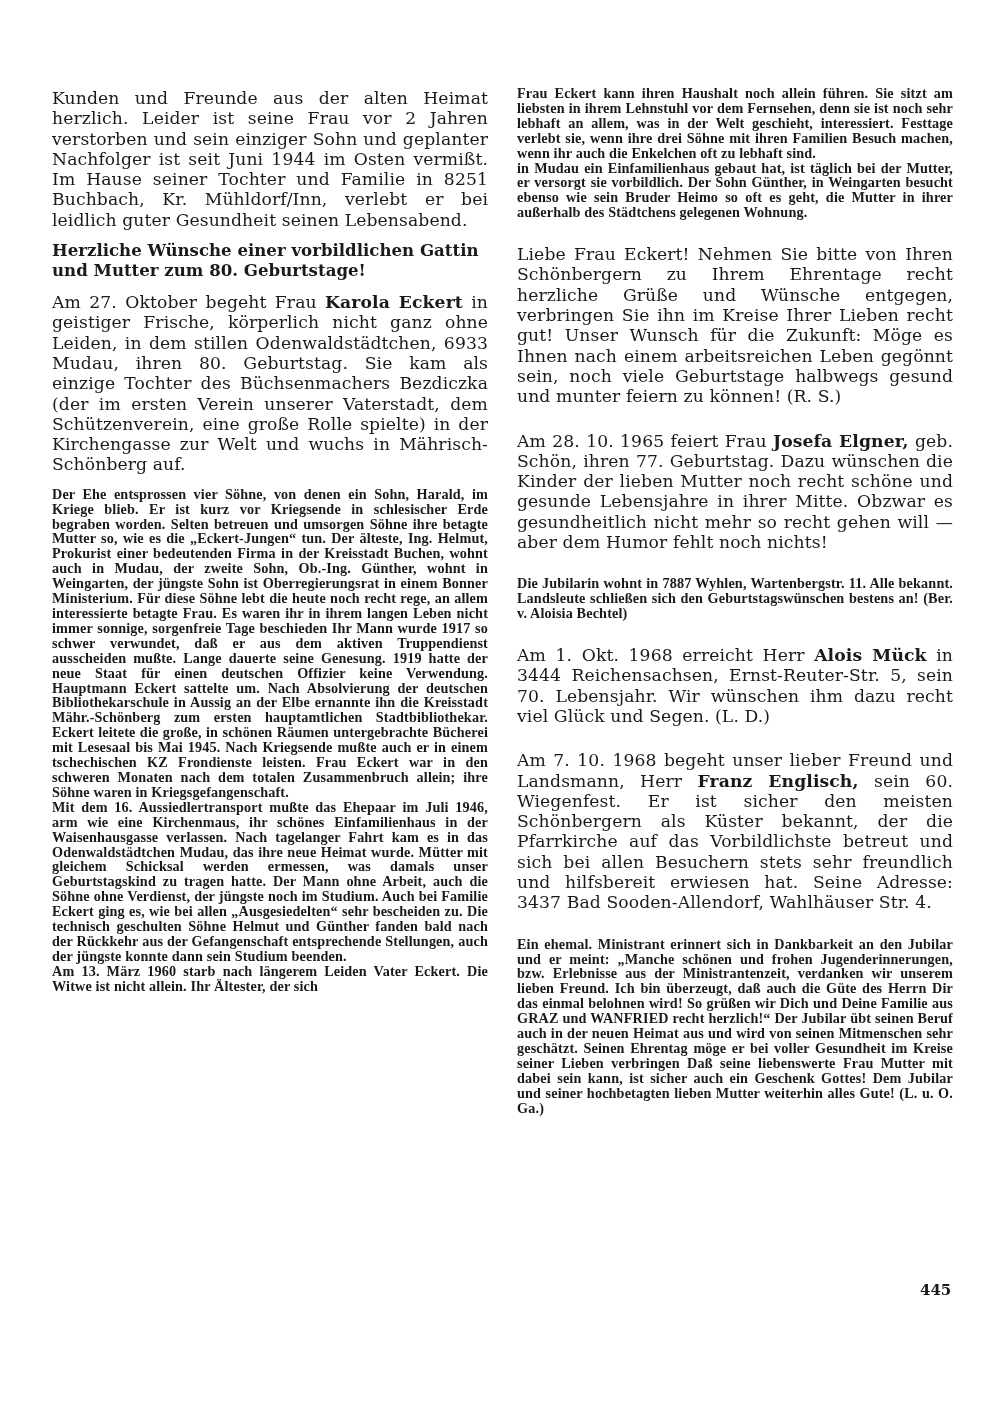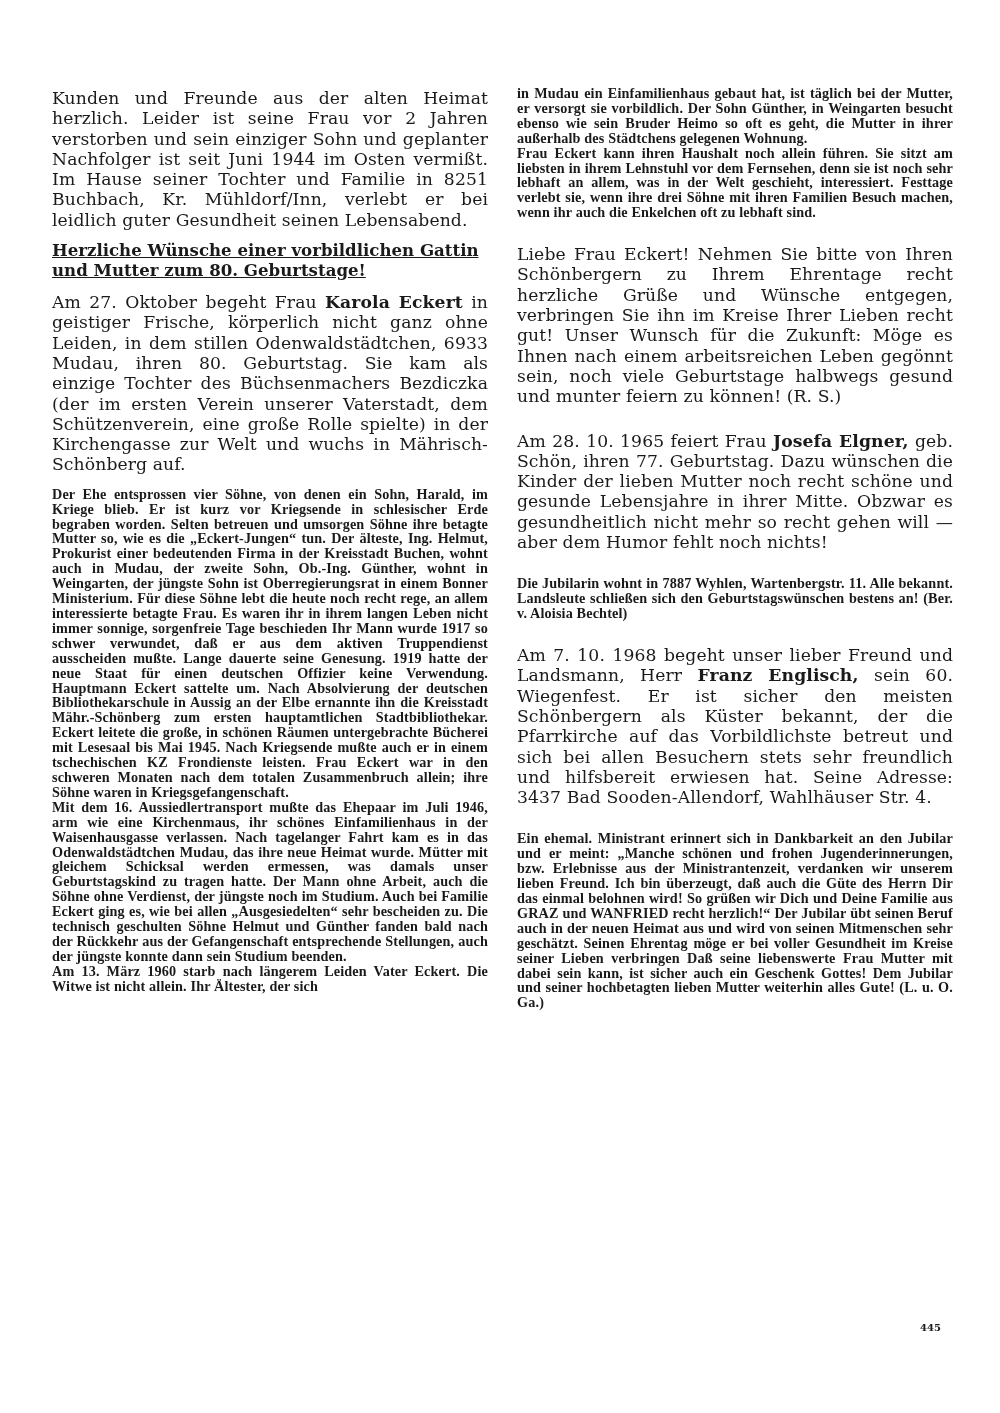--- a/index.html
+++ b/index.html
@@ -28,25 +28,25 @@
     }
     .heading {
       font-family: "DejaVu Serif", serif;
       font-weight: bold;
       font-size: 16.6px;
       line-height: 20px;
       margin: 0;
     }
     .gap-s { margin-top: 12px; }
     .gap-m { margin-top: 24px; }
-    .gap-l { margin-top: 10px; text-decoration: underline; }
+    .gap-l { margin-top: 10px; }
     b { font-weight: bold; }
     .pagenum {
       position: absolute; left: 920px; top: 1281px;
-      font-family: "DejaVu Serif", serif; font-weight: bold; font-size: 10px; margin-top: 41px;
+      font-family: "DejaVu Serif", serif; font-weight: bold; font-size: 15px;
     }
   </style>
 </head>
 <body>
 
 <div class="page">
 
   <div class="col col-left">
     <p class="big">Kunden und Freunde aus der alten Heimat herzlich. Leider ist seine Frau vor 2 Jahren verstorben und sein einziger Sohn und geplanter Nachfolger ist seit Juni 1944 im Osten vermißt. Im Hause seiner Tochter und Familie in 8251 Buchbach, Kr. Mühldorf/Inn, verlebt er bei leidlich guter Gesundheit seinen Lebensabend.</p>
 
@@ -56,31 +56,32 @@
 
 
     <p class="small gap-s">Der Ehe entsprossen vier Söhne, von denen ein Sohn, Harald, im Kriege blieb. Er ist kurz vor Kriegsende in schlesischer Erde begraben worden. Selten betreuen und umsorgen Söhne ihre betagte Mutter so, wie es die „Eckert-Jungen“ tun. Der älteste, Ing. Helmut, Prokurist einer bedeutenden Firma in der Kreisstadt Buchen, wohnt auch in Mudau, der zweite Sohn, Ob.-Ing. Günther, wohnt in Weingarten, der jüngste Sohn ist Oberregierungsrat in einem Bonner Ministerium. Für diese Söhne lebt die heute noch recht rege, an allem interessierte betagte Frau. Es waren ihr in ihrem langen Leben nicht immer sonnige, sorgenfreie Tage beschieden Ihr Mann wurde 1917 so schwer verwundet, daß er aus dem aktiven Truppendienst ausscheiden mußte. Lange dauerte seine Genesung. 1919 hatte der neue Staat für einen deutschen Offizier keine Verwendung. Hauptmann Eckert sattelte um. Nach Absolvierung der deutschen Bibliothekarschule in Aussig an der Elbe ernannte ihn die Kreisstadt Mähr.-Schönberg zum ersten hauptamtlichen Stadtbibliothekar. Eckert leitete die große, in schönen Räumen untergebrachte Bücherei mit Lesesaal bis Mai 1945. Nach Kriegsende mußte auch er in einem tschechischen KZ Frondienste leisten. Frau Eckert war in den schweren Monaten nach dem totalen Zusammenbruch allein; ihre Söhne waren in Kriegsgefangenschaft.</p>
 
     <p class="small">Mit dem 16. Aussiedlertransport mußte das Ehepaar im Juli 1946, arm wie eine Kirchenmaus, ihr schönes Einfamilienhaus in der Waisenhausgasse verlassen. Nach tagelanger Fahrt kam es in das Odenwaldstädtchen Mudau, das ihre neue Heimat wurde. Mütter mit gleichem Schicksal werden ermessen, was damals unser Geburtstagskind zu tragen hatte. Der Mann ohne Arbeit, auch die Söhne ohne Verdienst, der jüngste noch im Studium. Auch bei Familie Eckert ging es, wie bei allen „Ausgesiedelten“ sehr bescheiden zu. Die technisch geschulten Söhne Helmut und Günther fanden bald nach der Rückkehr aus der Gefangenschaft entsprechende Stellungen, auch der jüngste konnte dann sein Studium beenden.</p>
 
     <p class="small">Am 13. März 1960 starb nach längerem Leiden Vater Eckert. Die Witwe ist nicht allein. Ihr Ältester, der sich</p>
   </div>
 
   <div class="col col-right">
+    <p class="small">Frau Eckert kann ihren Haushalt noch allein führen. Sie sitzt am liebsten in ihrem Lehnstuhl vor dem Fernsehen, denn sie ist noch sehr lebhaft an allem, was in der Welt geschieht, interessiert. Festtage verlebt sie, wenn ihre drei Söhne mit ihren Familien Besuch machen, wenn ihr auch die Enkelchen oft zu lebhaft sind.</p>
+
     <p class="small">in Mudau ein Einfamilienhaus gebaut hat, ist täglich bei der Mutter, er versorgt sie vorbildlich. Der Sohn Günther, in Weingarten besucht ebenso wie sein Bruder Heimo so oft es geht, die Mutter in ihrer außerhalb des Städtchens gelegenen Wohnung.</p>
-
-    <p class="small">Frau Eckert kann ihren Haushalt noch allein führen. Sie sitzt am liebsten in ihrem Lehnstuhl vor dem Fernsehen, denn sie ist noch sehr lebhaft an allem, was in der Welt geschieht, interessiert. Festtage verlebt sie, wenn ihre drei Söhne mit ihren Familien Besuch machen, wenn ihr auch die Enkelchen oft zu lebhaft sind.</p>
 
     <p class="big gap-m">Liebe Frau Eckert! Nehmen Sie bitte von Ihren Schönbergern zu Ihrem Ehrentage recht herzliche Grüße und Wünsche entgegen, verbringen Sie ihn im Kreise Ihrer Lieben recht gut! Unser Wunsch für die Zukunft: Möge es Ihnen nach einem arbeitsreichen Leben gegönnt sein, noch viele Geburtstage halbwegs gesund und munter feiern zu können! (R. S.)</p>
 
 
     <p class="big gap-m"><span>Am 28. 10. 1965 feiert Frau </span><b>Josefa Elgner,</b><span> geb. Schön, ihren 77. Geburtstag. Dazu wünschen die Kinder der lieben Mutter noch recht schöne und gesunde Lebensjahre in ihrer Mitte. Obzwar es gesundheitlich nicht mehr so recht gehen will — aber dem Humor fehlt noch nichts!</span></p>
 
     <p class="small gap-m">Die Jubilarin wohnt in 7887 Wyhlen, Wartenbergstr. 11. Alle bekannt. Landsleute schließen sich den Geburtstagswünschen bestens an! (Ber. v. Aloisia Bechtel)</p>
 
+    <p class="big gap-m"><span>Am 1. Okt. 1968 erreicht Herr </span><b>Alois Mück</b><span> in 3444 Reichensachsen, Ernst-Reuter-Str. 5, sein 70. Lebensjahr. Wir wünschen ihm dazu recht viel Glück und Segen. (L. D.)</span></p>
 
     <p class="big gap-m"><span>Am 7. 10. 1968 begeht unser lieber Freund und Landsmann, Herr </span><b>Franz Englisch,</b><span> sein 60. Wiegenfest. Er ist sicher den meisten Schönbergern als Küster bekannt, der die Pfarrkirche auf das Vorbildlichste betreut und sich bei allen Besuchern stets sehr freundlich und hilfsbereit erwiesen hat. Seine Adresse: 3437 Bad Sooden-Allendorf, Wahlhäuser Str. 4.</span></p>
 
     <p class="small gap-m">Ein ehemal. Ministrant erinnert sich in Dankbarkeit an den Jubilar und er meint: „Manche schönen und frohen Jugenderinnerungen, bzw. Erlebnisse aus der Ministrantenzeit, verdanken wir unserem lieben Freund. Ich bin überzeugt, daß auch die Güte des Herrn Dir das einmal belohnen wird! So grüßen wir Dich und Deine Familie aus GRAZ und WANFRIED recht herzlich!“ Der Jubilar übt seinen Beruf auch in der neuen Heimat aus und wird von seinen Mitmenschen sehr geschätzt. Seinen Ehrentag möge er bei voller Gesundheit im Kreise seiner Lieben verbringen Daß seine liebenswerte Frau Mutter mit dabei sein kann, ist sicher auch ein Geschenk Gottes! Dem Jubilar und seiner hochbetagten lieben Mutter weiterhin alles Gute! (L. u. O. Ga.)</p>
   </div>
 
   <div class="pagenum">445</div>
 </div>
 
 </body></html>

